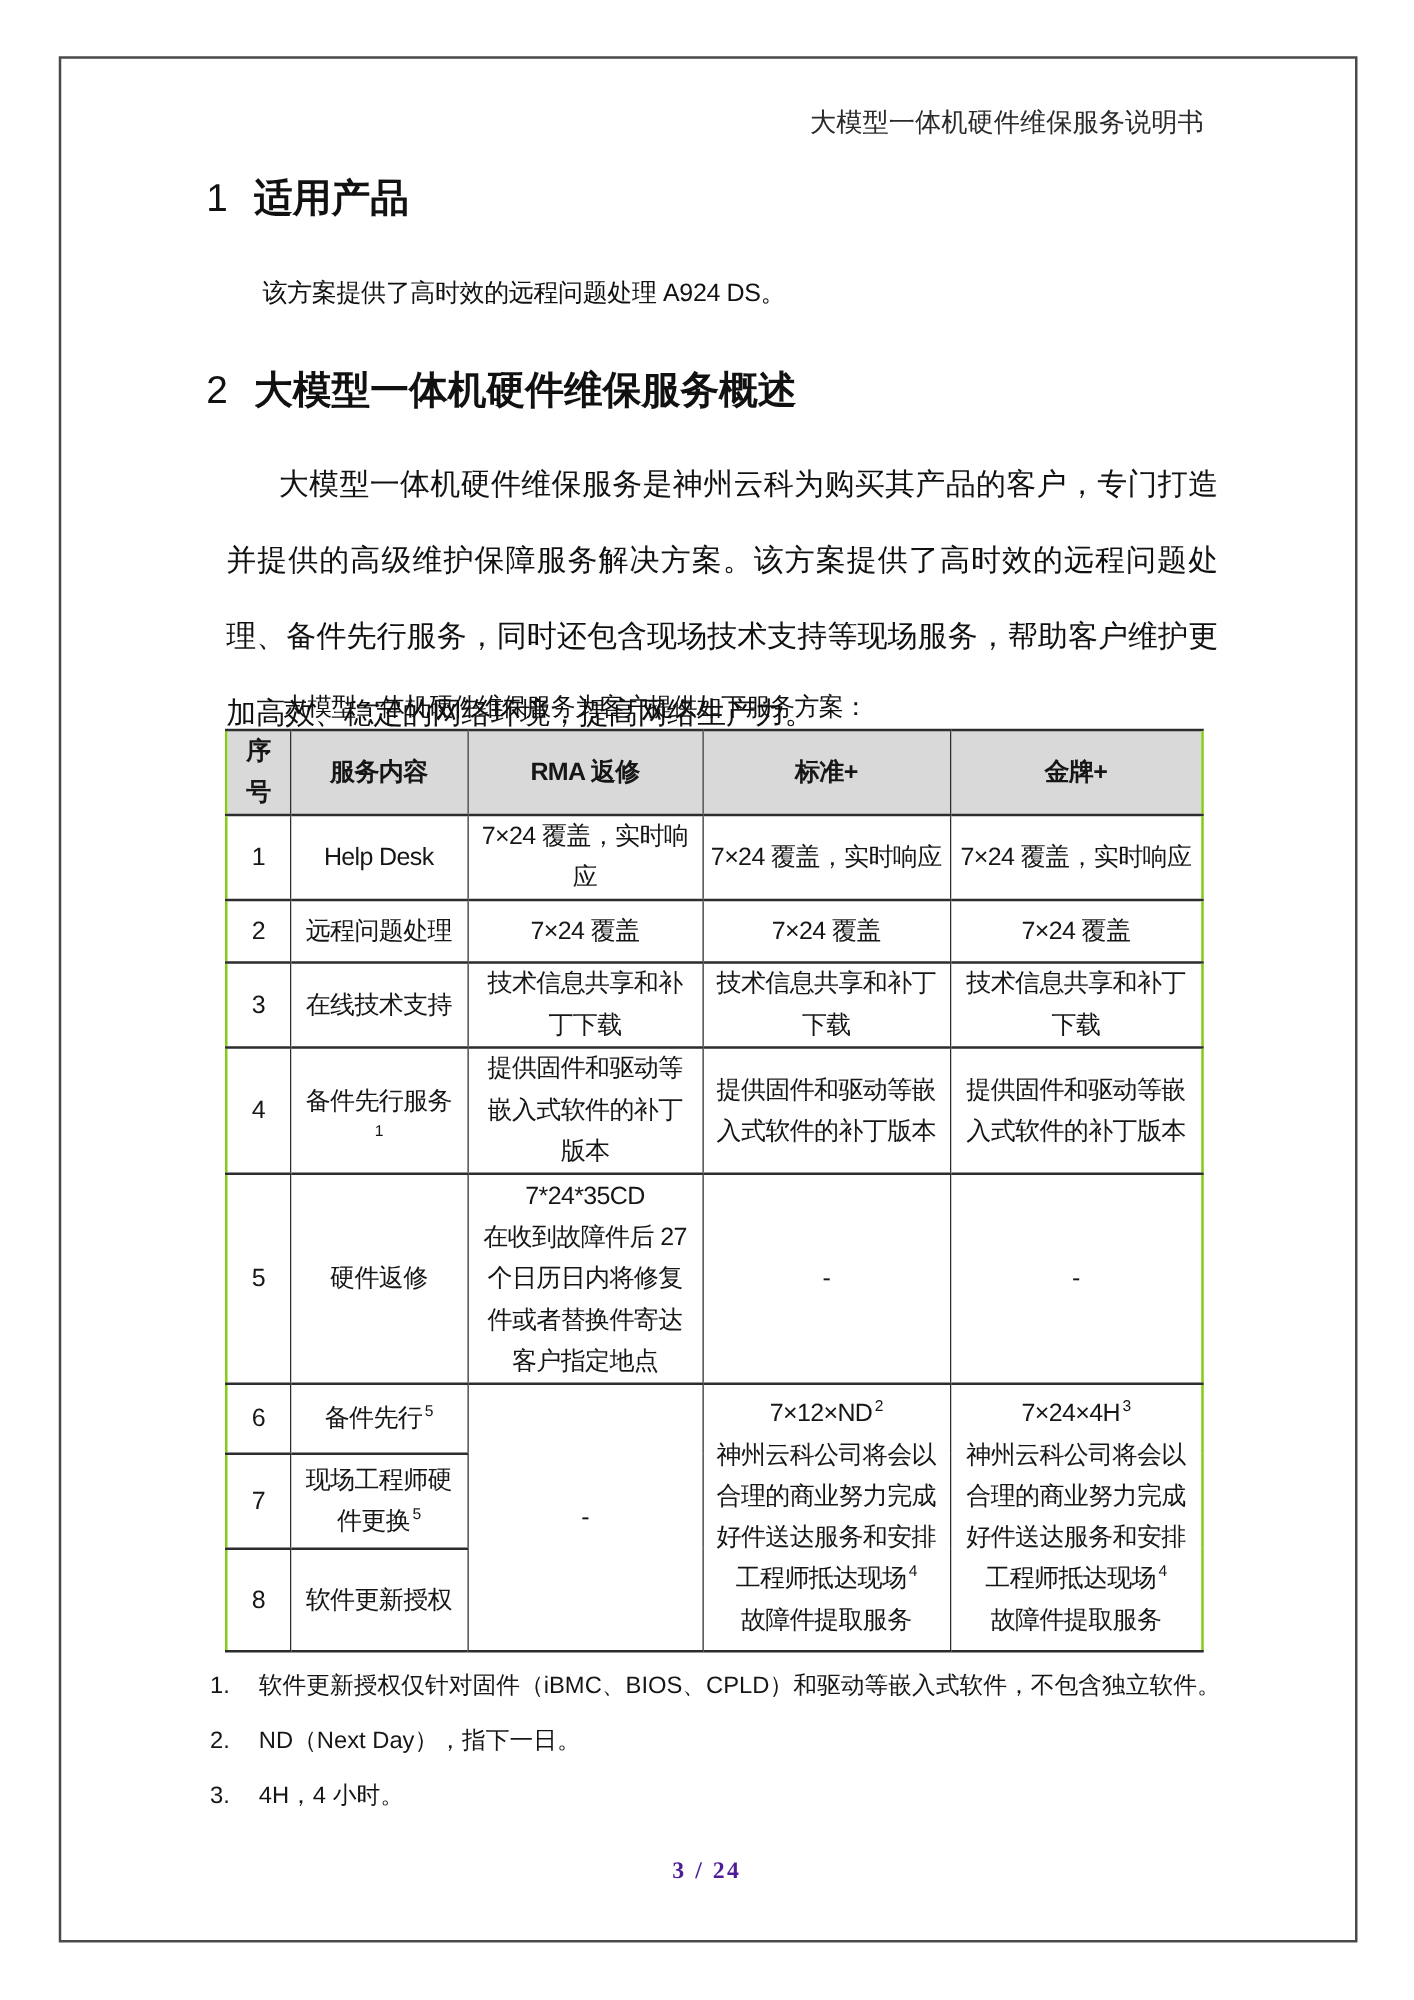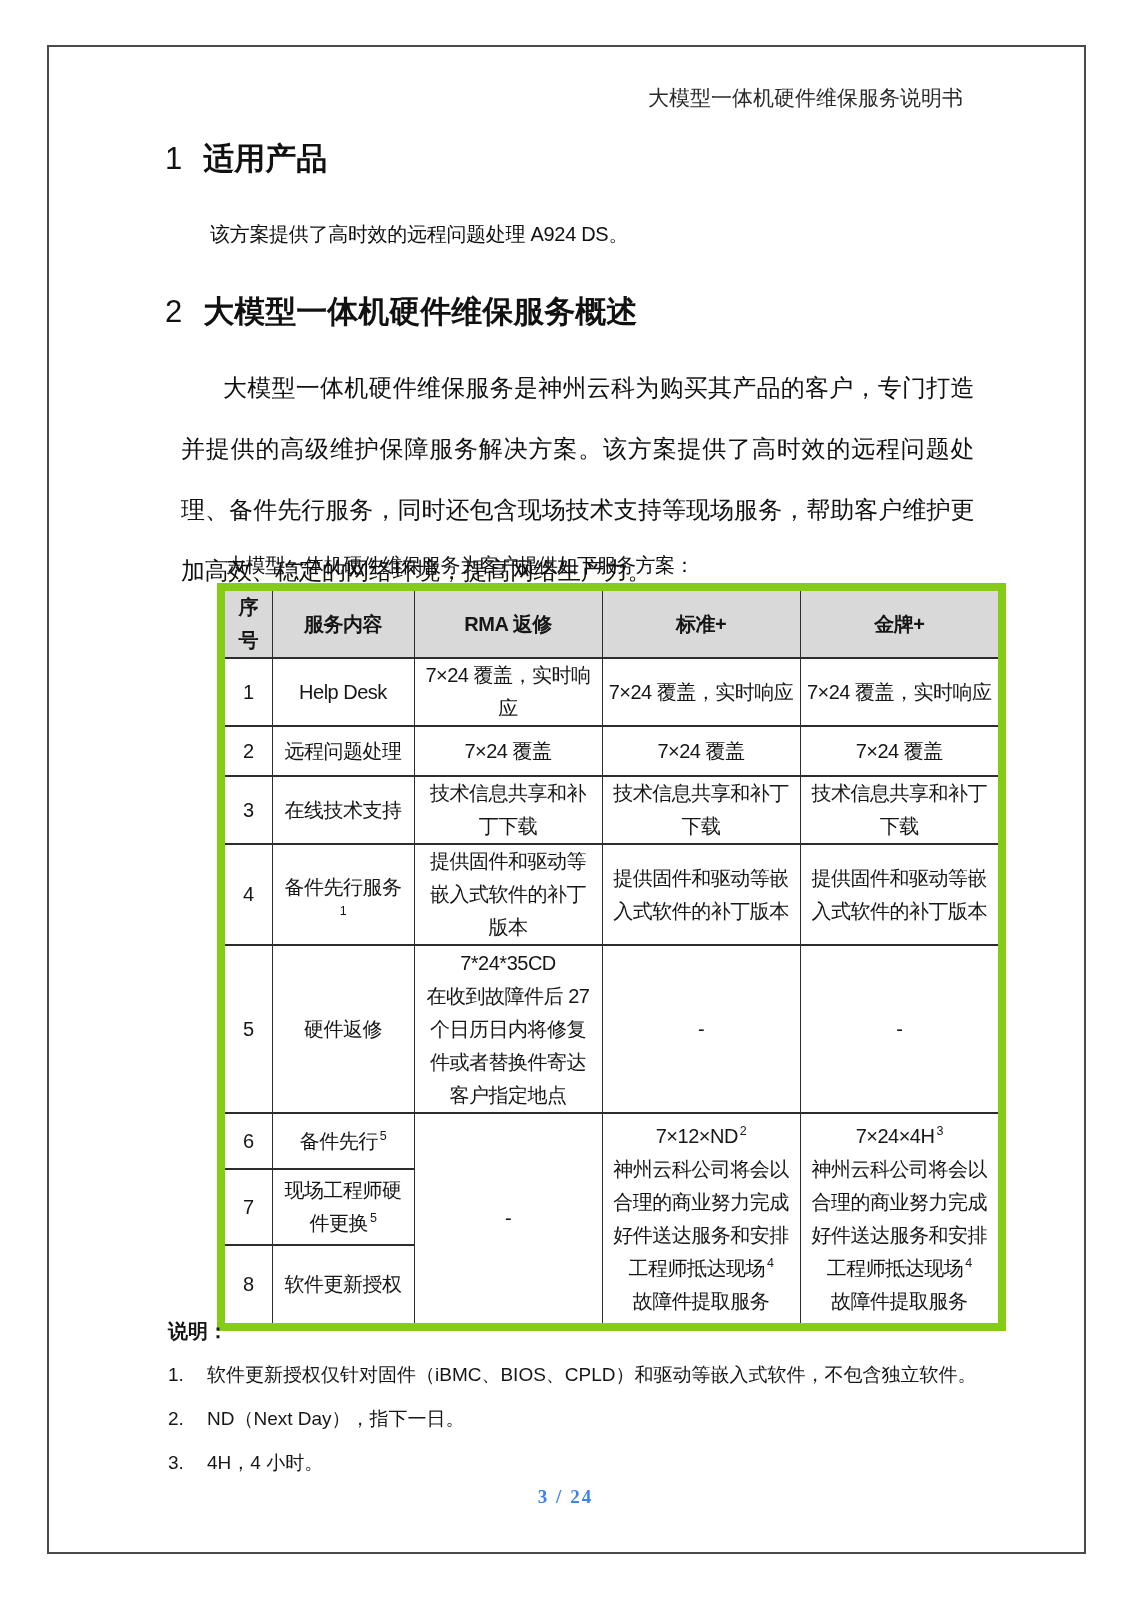--- a/index.html
+++ b/index.html
@@ -40,21 +40,21 @@
     position:absolute; left:180px; top:583px; width:781px;
     border-collapse:collapse; table-layout:fixed;
     font-size:20px; letter-spacing:-0.5px; color:#161616;
   }
   .svc-table th, .svc-table td {
     border-top:2px solid #2d2d2d; border-bottom:2px solid #2d2d2d;
     border-left:1.2px solid #2d2d2d; border-right:1.2px solid #2d2d2d;
     text-align:center; vertical-align:middle; padding:0 6px; line-height:33px;
     overflow:hidden;
   }
-  .svc-table { border:8px solid #84cc16;margin-left:37px; }
+  .svc-table { border:2px solid #84cc16; }
   .svc-table thead th { background:#d9d9d9; font-weight:700; }
   tr.rh-head { height:64px; }
   tr.rh-1 { height:66px; }
   tr.rh-2 { height:50px; }
   tr.rh-3 { height:64px; }
   tr.rh-4 { height:96px; }
   tr.rh-5 { height:168px; }
   tr.rh-6 { height:56px; }
   tr.rh-7 { height:76px; }
   tr.rh-8 { height:82px; }
@@ -62,21 +62,21 @@
   sup.block-sup { display:block; font-size:12.5px; line-height:15px; vertical-align:baseline; margin:0; }
   .cell-line { line-height:33px; }
   .notes { position:absolute; left:168px; top:1318px; width:810px; font-size:19px; color:#161616; }
   .notes-label { font-weight:700; font-size:20px; line-height:26px; }
   .note-item { display:flex; gap:17px; margin-top:18px; line-height:26px; }
   .note-num { min-width:22px; flex:0 0 auto; }
   .note-text { flex:1 1 auto; }
   .page-footer {
     position:absolute; top:1486px; left:0; width:1131px; text-align:center;
     font-family:"Liberation Serif","DejaVu Serif",serif; font-size:19px; font-weight:700;
-    letter-spacing:2px; color:#3b82f6;
+    letter-spacing:2px; color:#4c1d95;
   }
 </style>
 </head>
 <body>
 
 <div class="frame"></div>
 
 <div class="doc-header">大模型一体机硬件维保服务说明书</div>
 
 <div class="heading h1-pos">
@@ -184,21 +184,20 @@
       </td>
     </tr>
     <tr class="rh-8">
       <td>8</td>
       <td>软件更新授权</td>
     </tr>
   </tbody>
 </table>
 
 <div class="notes">
-  <div class="notes-label">说明：</div>
   <div class="note-item">
     <span class="note-num">1.</span>
     <span class="note-text">软件更新授权仅针对固件（iBMC、BIOS、CPLD）和驱动等嵌入式软件，不包含独立软件。</span>
   </div>
   <div class="note-item">
     <span class="note-num">2.</span>
     <span class="note-text">ND（Next Day），指下一日。</span>
   </div>
   <div class="note-item">
     <span class="note-num">3.</span>

